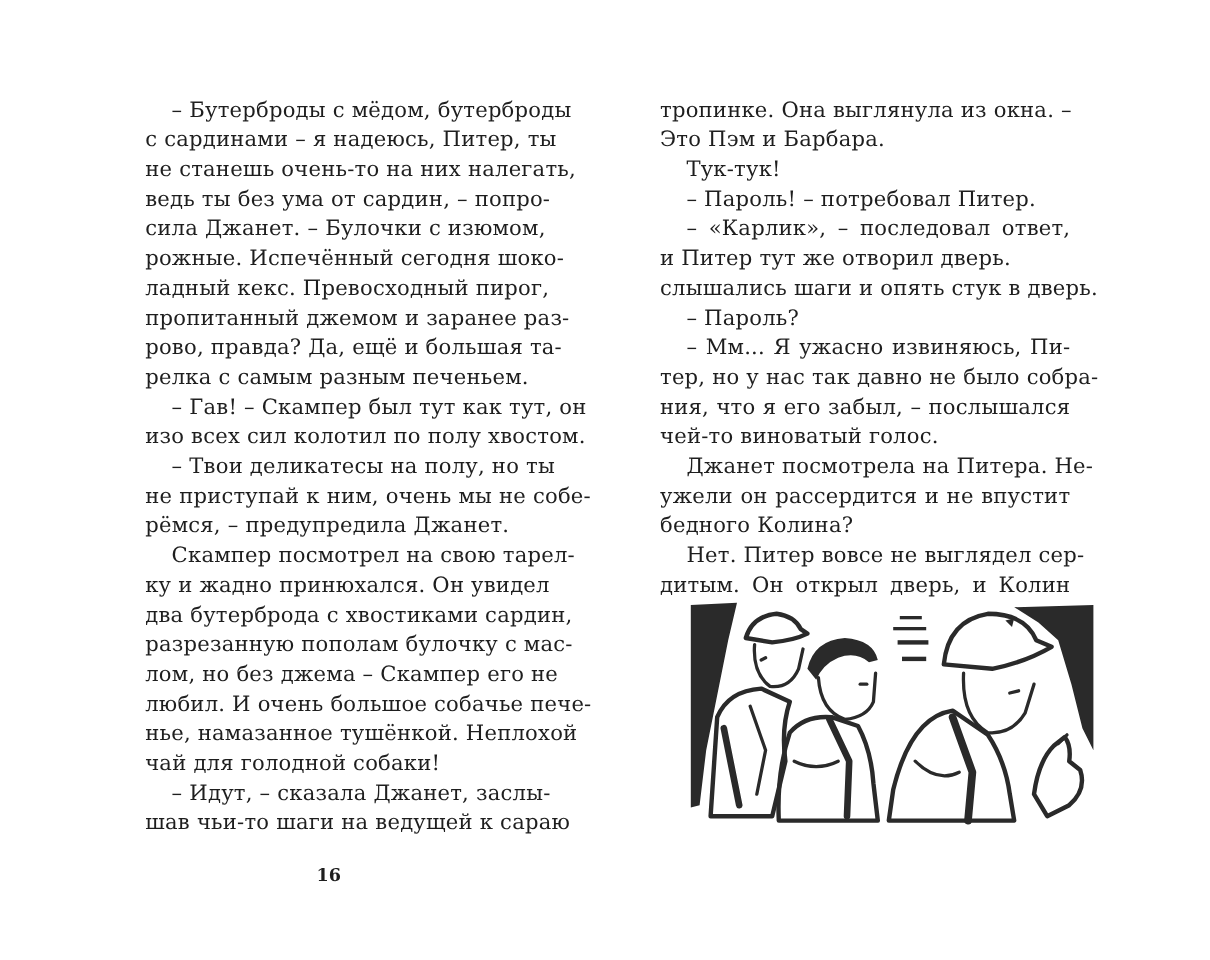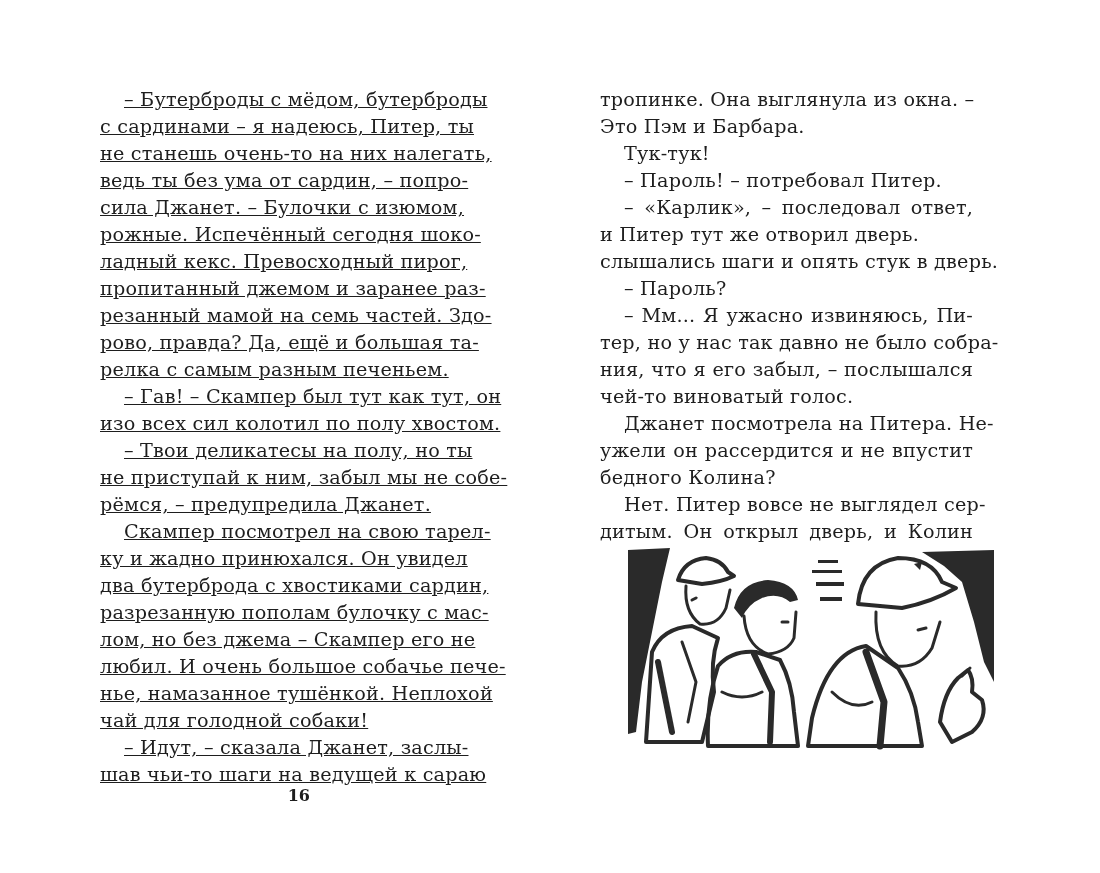--- a/index.html
+++ b/index.html
@@ -13,23 +13,22 @@
       position: relative;
       overflow: hidden;
       font-family: "DejaVu Serif", "Liberation Serif", serif;
       color: #1e1e1e;
     }
     .page {
       position: absolute;
       top: 86px;
     }
     .page-left {
-      left: 100px;
+      left: 132px;
       width: 357px;
-      text-decoration: underline;
     }
     .page-right {
       left: 600px;
       width: 373px;
     }
     .line {
       display: block;
       height: 27px;
       line-height: 27px;
       font-size: 19.2px;
@@ -72,27 +71,26 @@
 
 <div class="page page-left" id="left-page">
     <span class="line indent">– Бутерброды с мёдом, бутерброды</span>
     <span class="line">с сардинами – я надеюсь, Питер, ты</span>
     <span class="line">не станешь очень-то на них налегать,</span>
     <span class="line">ведь ты без ума от сардин, – попро-</span>
     <span class="line">сила Джанет. – Булочки с изюмом,</span>
     <span class="line">рожные. Испечённый сегодня шоко-</span>
     <span class="line">ладный кекс. Превосходный пирог,</span>
     <span class="line">пропитанный джемом и заранее раз-</span>
-    <span class="line">резанный мамой на семь частей. Здо-</span>
     <span class="line">рово, правда? Да, ещё и большая та-</span>
     <span class="line last">релка с самым разным печеньем.</span>
     <span class="line indent">– Гав! – Скампер был тут как тут, он</span>
     <span class="line last">изо всех сил колотил по полу хвостом.</span>
     <span class="line indent">– Твои деликатесы на полу, но ты</span>
-    <span class="line">не приступай к ним, забыл мы не собе-</span>
+    <span class="line">не приступай к ним, очень мы не собе-</span>
     <span class="line last">рёмся, – предупредила Джанет.</span>
     <span class="line indent">Скампер посмотрел на свою тарел-</span>
     <span class="line">ку и жадно принюхался. Он увидел</span>
     <span class="line">два бутерброда с хвостиками сардин,</span>
     <span class="line">разрезанную пополам булочку с мас-</span>
     <span class="line">лом, но без джема – Скампер его не</span>
     <span class="line">любил. И очень большое собачье пече-</span>
     <span class="line">нье, намазанное тушёнкой. Неплохой</span>
     <span class="line last">чай для голодной собаки!</span>
     <span class="line indent">– Идут, – сказала Джанет, заслы-</span>

